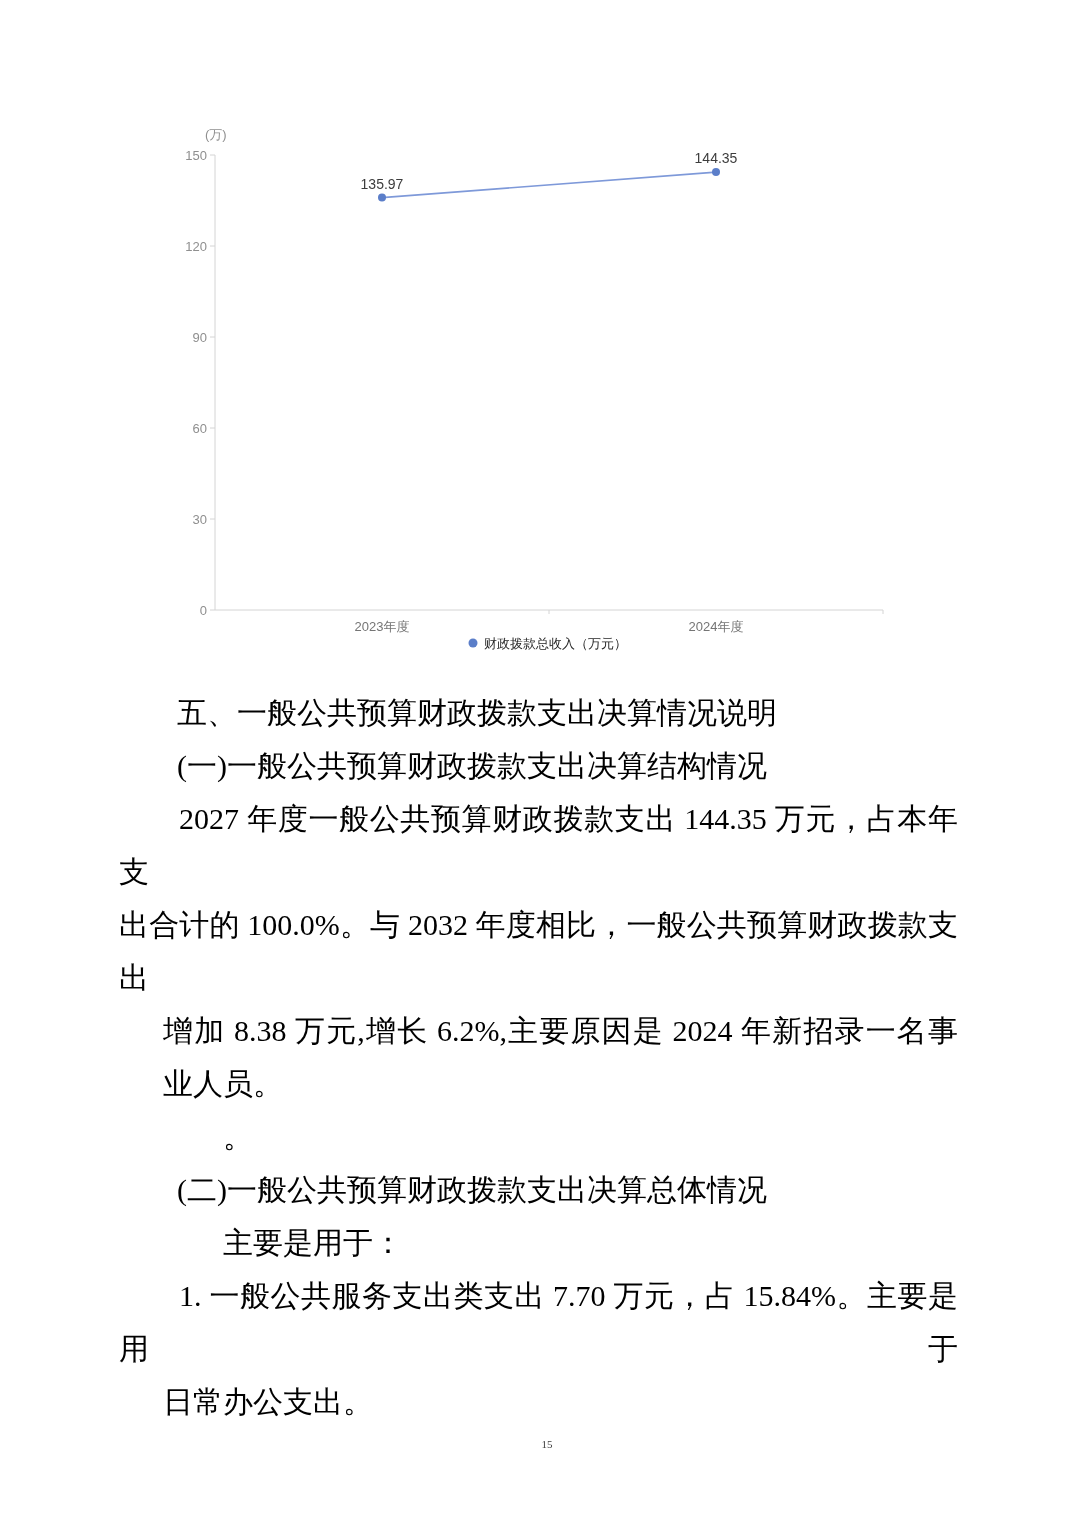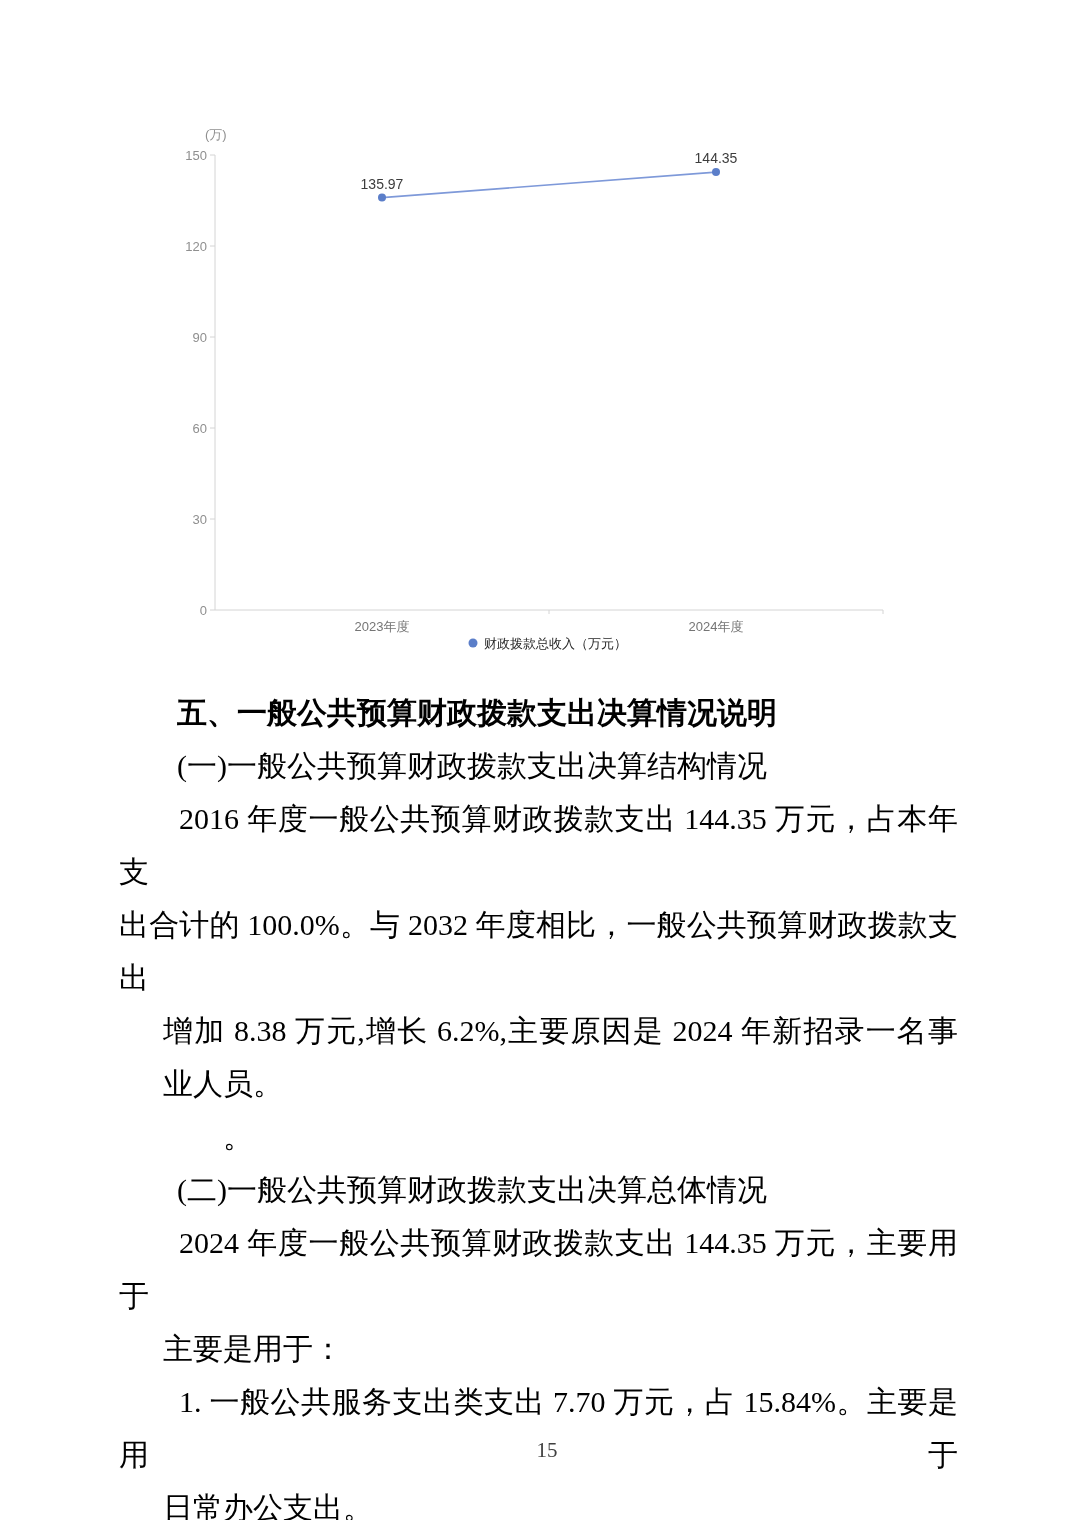--- a/index.html
+++ b/index.html
@@ -6,32 +6,32 @@
   html,body { background:#ffffff; }
   .page {
     position:relative; width:1074px; height:1520px; background:#ffffff;
     overflow:hidden; font-family:"Liberation Serif","DejaVu Serif",serif; color:#000;
   }
   .chart-wrap { position:absolute; left:185px; top:118px; width:715px; height:545px; }
   .chart-wrap svg { display:block; }
   .doc { position:absolute; left:119px; top:686px; width:839px; }
   .h-main {
     font-family:"Liberation Sans","DejaVu Sans",sans-serif;
-    font-weight:700; font-size:30px; line-height:53px; text-indent:58px;
+    font-weight:400; font-size:30px; line-height:53px; text-indent:58px;
   }
   .h-sub { font-size:30px; line-height:53px; text-indent:58px; }
   .para .line {
     font-size:30px; line-height:53px;
     text-align:justify; text-align-last:justify;
   }
   .para .line:first-child { text-indent:60px; }
   .para .line:last-child { text-align-last:left;margin-left:44px; }
   .page-number {
     position:absolute; left:0; right:0; top:1438px; text-align:center;
-    font-size:21px; color:#404040;margin-left:20px;
+    font-size:11px; color:#404040;margin-left:20px;
   }
 </style>
 </head>
 <body>
 
 <div class="page">
 
   <div class="chart-wrap">
       <svg xmlns="http://www.w3.org/2000/svg" width="715" height="545" viewBox="0 0 715 545">
         <text x="20" y="21" font-family="Liberation Sans, DejaVu Sans, sans-serif" font-size="13" fill="#8f8f8f">(万)</text>
@@ -61,30 +61,29 @@
         <circle cx="288" cy="525" r="4.5" fill="#5b7ec9"></circle>
         <text x="299" y="530" font-family="Liberation Sans, DejaVu Sans, sans-serif" font-size="13" fill="#262626">财政拨款总收入（万元）</text>
       </svg>
     </div>
 
   <div class="doc">
     <div class="h-main">五、一般公共预算财政拨款支出决算情况说明</div>
     <div id="sections">
         <div class="h-sub">(一)一般公共预算财政拨款支出决算结构情况</div>
         <div class="para">
-          <div class="line">2016 年度一般公共预算财政拨款支出 144.35 万元，占本年支</div>
+          <div class="line">2027 年度一般公共预算财政拨款支出 144.35 万元，占本年支</div>
           <div class="line">出合计的 100.0%。与 2032 年度相比，一般公共预算财政拨款支出</div>
           <div class="line">增加 8.38 万元,增长 6.2%,主要原因是 2024 年新招录一名事业人员。</div>
         </div>
         <div class="para">
           <div class="line">。</div>
         </div>
         <div class="h-sub">(二)一般公共预算财政拨款支出决算总体情况</div>
         <div class="para">
-          <div class="line">2024 年度一般公共预算财政拨款支出 144.35 万元，主要用于</div>
           <div class="line">主要是用于：</div>
         </div>
         <div class="para">
           <div class="line">1. 一般公共服务支出类支出 7.70 万元，占 15.84%。主要是用于</div>
           <div class="line">日常办公支出。</div>
         </div>
       </div>
   </div>
 
   <div class="page-number">15</div>

